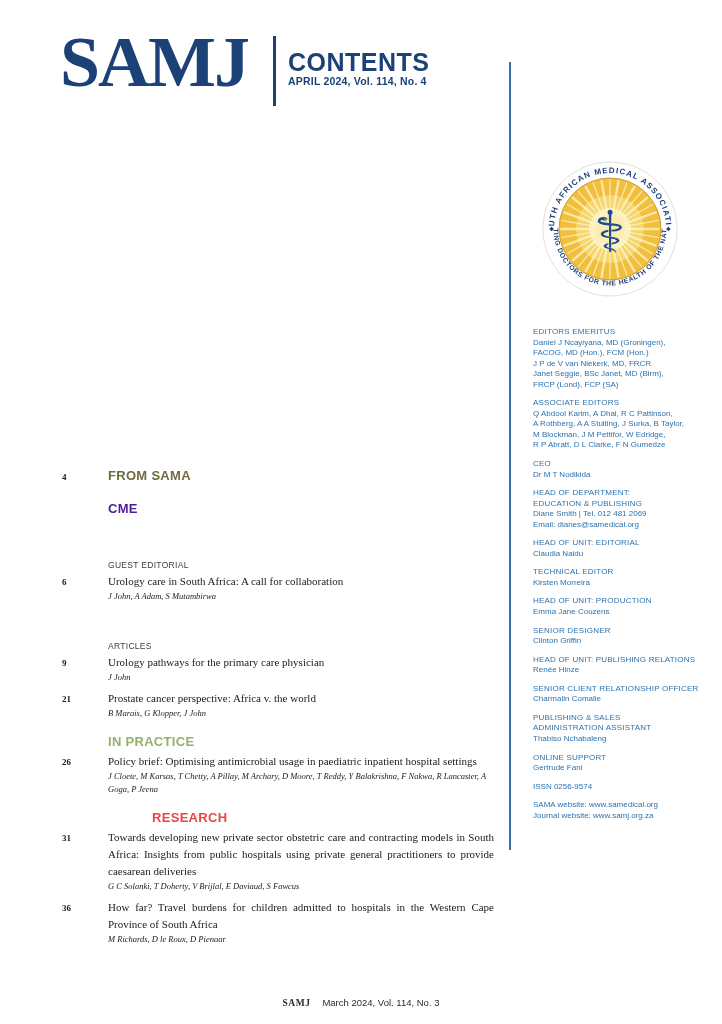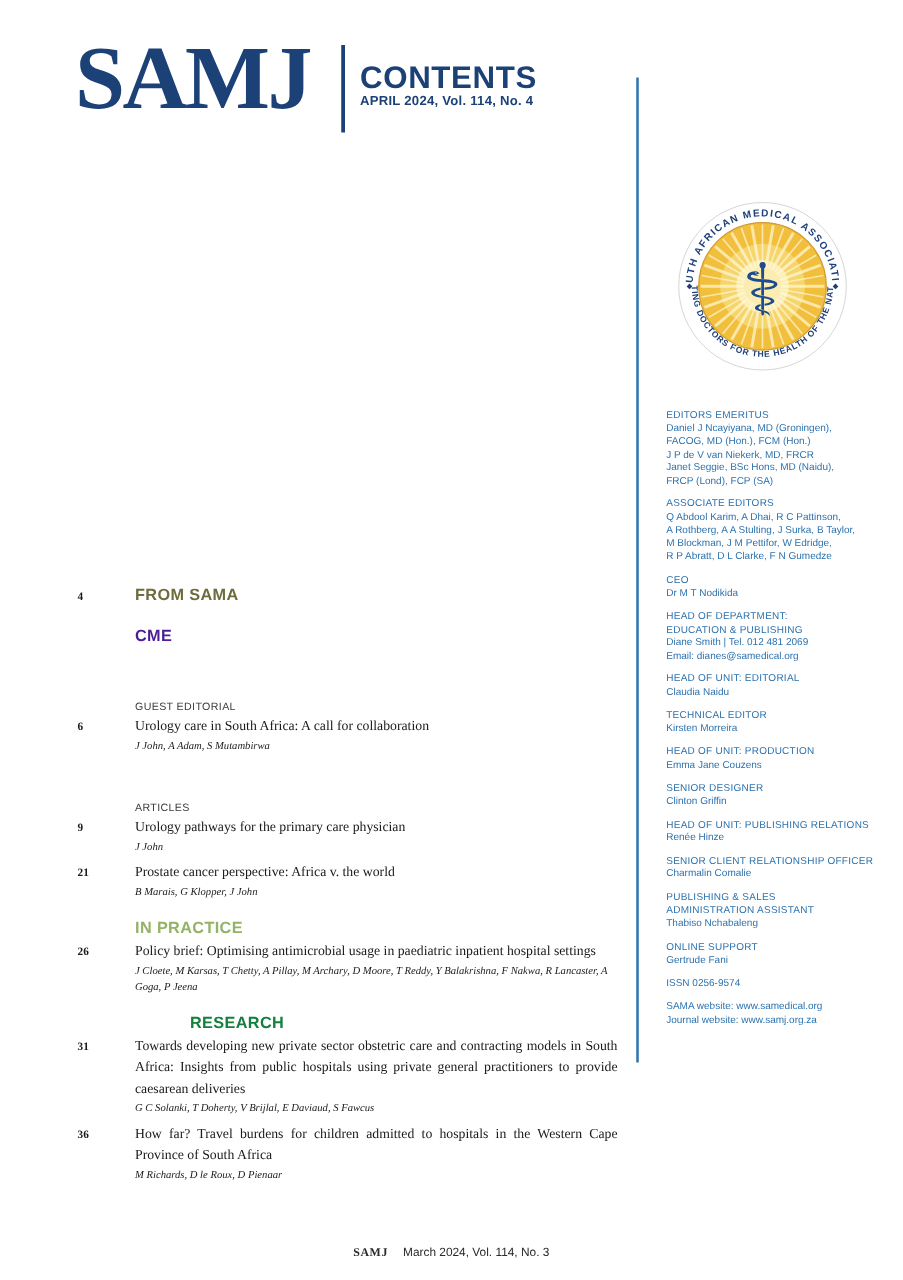--- a/index.html
+++ b/index.html
@@ -215,21 +215,21 @@
       <div class="a-title">Policy brief: Optimising antimicrobial usage in paediatric inpatient hospital settings</div>
       <div class="a-authors">J Cloete, M Karsas, T Chetty, A Pillay, M Archary, D Moore, T Reddy, Y Balakrishna, F Nakwa, R Lancaster, A Goga, P Jeena</div>
     </div>
   </div>
 </div>
   </section>
 
   <section class="toc-section">
     <div class="toc-row">
       <span class="pg"></span>
-      <h2 class="sec-heading" style="color: #15803d; padding-left: 44px;">RESEARCH</h2>
+      <h2 class="sec-heading" style="color: #ef4444; padding-left: 44px;">RESEARCH</h2>
     </div>
     <div class="sec-items">
   <div class="toc-row art">
     <span class="pg">31</span>
     <div>
       <div class="a-title">Towards developing new private sector obstetric care and contracting models in South Africa: Insights from public hospitals using private general practitioners to provide caesarean deliveries</div>
       <div class="a-authors">G C Solanki, T Doherty, V Brijlal, E Daviaud, S Fawcus</div>
     </div>
   </div>
 
@@ -247,21 +247,21 @@
 
   <div class="masthead">
   <div class="mast-block">
     <div class="mast-titles">
           <div class="mast-title">EDITORS EMERITUS</div>
         </div>
     <div class="mast-lines">
           <div class="mast-line">Daniel J Ncayiyana, MD (Groningen),</div>
           <div class="mast-line">FACOG, MD (Hon.), FCM (Hon.)</div>
           <div class="mast-line">J P de V van Niekerk, MD, FRCR</div>
-          <div class="mast-line">Janet Seggie, BSc Hons, MD (Naidu),</div>
+          <div class="mast-line">Janet Seggie, BSc Janet, MD (Birm),</div>
           <div class="mast-line">FRCP (Lond), FCP (SA)</div>
         </div>
   </div>
 
   <div class="mast-block">
     <div class="mast-titles">
           <div class="mast-title">ASSOCIATE EDITORS</div>
         </div>
     <div class="mast-lines">
           <div class="mast-line">Q Abdool Karim, A Dhai, R C Pattinson,</div>

